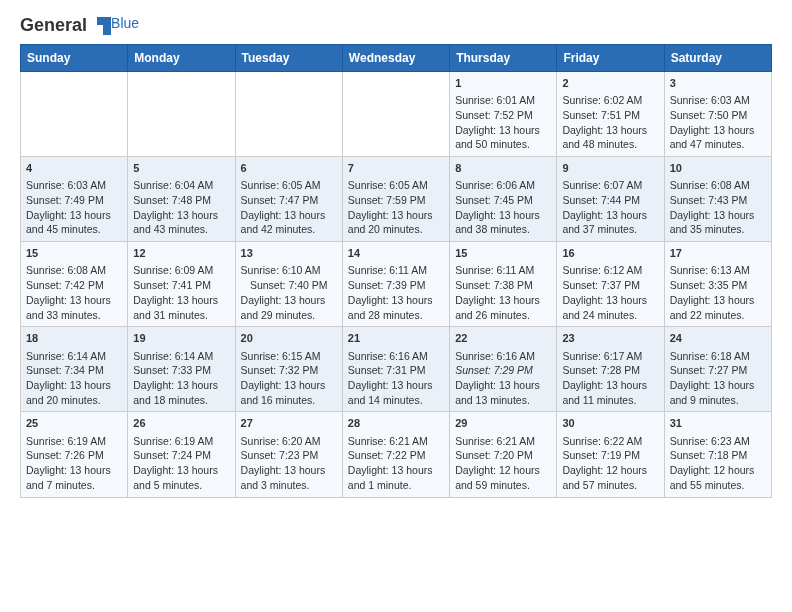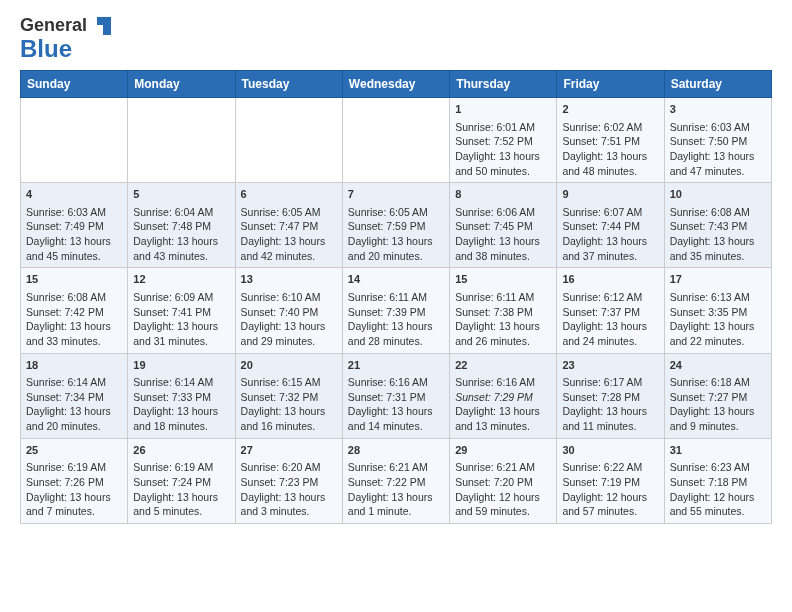--- a/index.html
+++ b/index.html
@@ -74,26 +74,26 @@
     .empty-cell {
       background: #fff !important;
     }
   </style>
 </head>
 <body>
 
 <div class="header-area">
   <div class="logo">
   <div style="display:flex;align-items:center;gap:0;">
-    <div style="display:inline-flex;flex-direction:column;line-height:1.1;">
+    <div style="display:inline-flex;flex-direction:row;line-height:1.1;">
       <span style="font-size:18px;font-weight:bold;color:#333;">General<svg style="display:inline-block;margin-left:2px;vertical-align:middle;" width="22" height="18" viewBox="0 0 22 18">
               <polygon points="8,0 22,0 22,18 14,18 14,8 8,8" fill="#2a6db5"></polygon>
               <polygon points="8,0 14,8 8,8" fill="#2a6db5"></polygon>
             </svg></span>
-      <span style="font-size:24px;font-weight:bold;color:#2a6db5;">Blue</span>
+      <span style="font-size:14px;font-weight:normal;color:#2a6db5;">Blue</span>
     </div>
   </div>
 </div>
   <div class="title-area">
     <div class="month-title"></div>
     <div class="location-title"></div>
   </div>
 </div>
 
 <table>
@@ -198,21 +198,21 @@
         <td>
           <span class="day-num">12</span>
           <span style="display: block;">Sunrise: 6:09 AM</span>
           <span style="display: block;">Sunset: 7:41 PM</span>
           <span style="display: block;">Daylight: 13 hours</span>
           <span style="display: block;">and 31 minutes.</span>
         </td>
         <td>
           <span class="day-num">13</span>
           <span style="display: block;">Sunrise: 6:10 AM</span>
-          <span style="display: block;">Sunset: 7:40 PM</span>
+          <span style="display: block; text-align: center;">Sunset: 7:40 PM</span>
           <span style="display: block;">Daylight: 13 hours</span>
           <span style="display: block;">and 29 minutes.</span>
         </td>
         <td>
           <span class="day-num">14</span>
           <span style="display: block;">Sunrise: 6:11 AM</span>
           <span style="display: block;">Sunset: 7:39 PM</span>
           <span style="display: block;">Daylight: 13 hours</span>
           <span style="display: block;">and 28 minutes.</span>
         </td>

